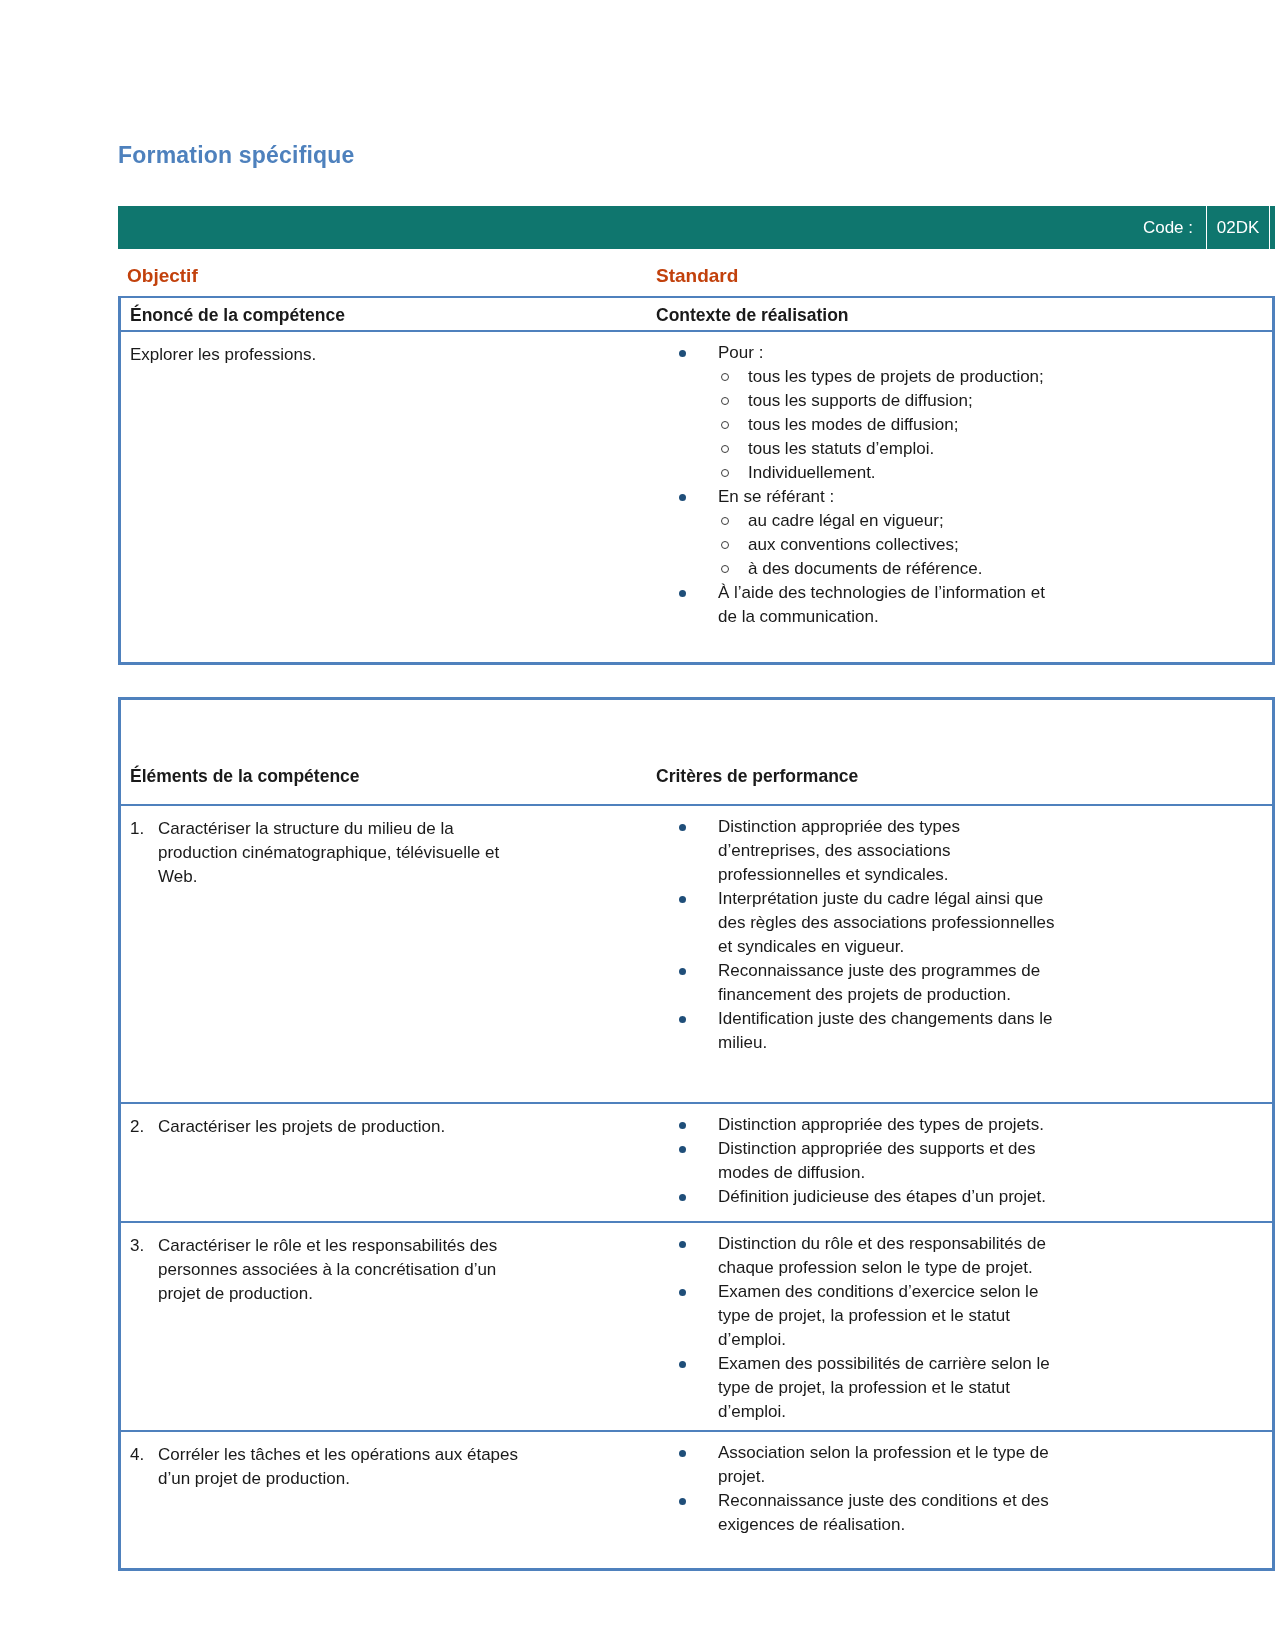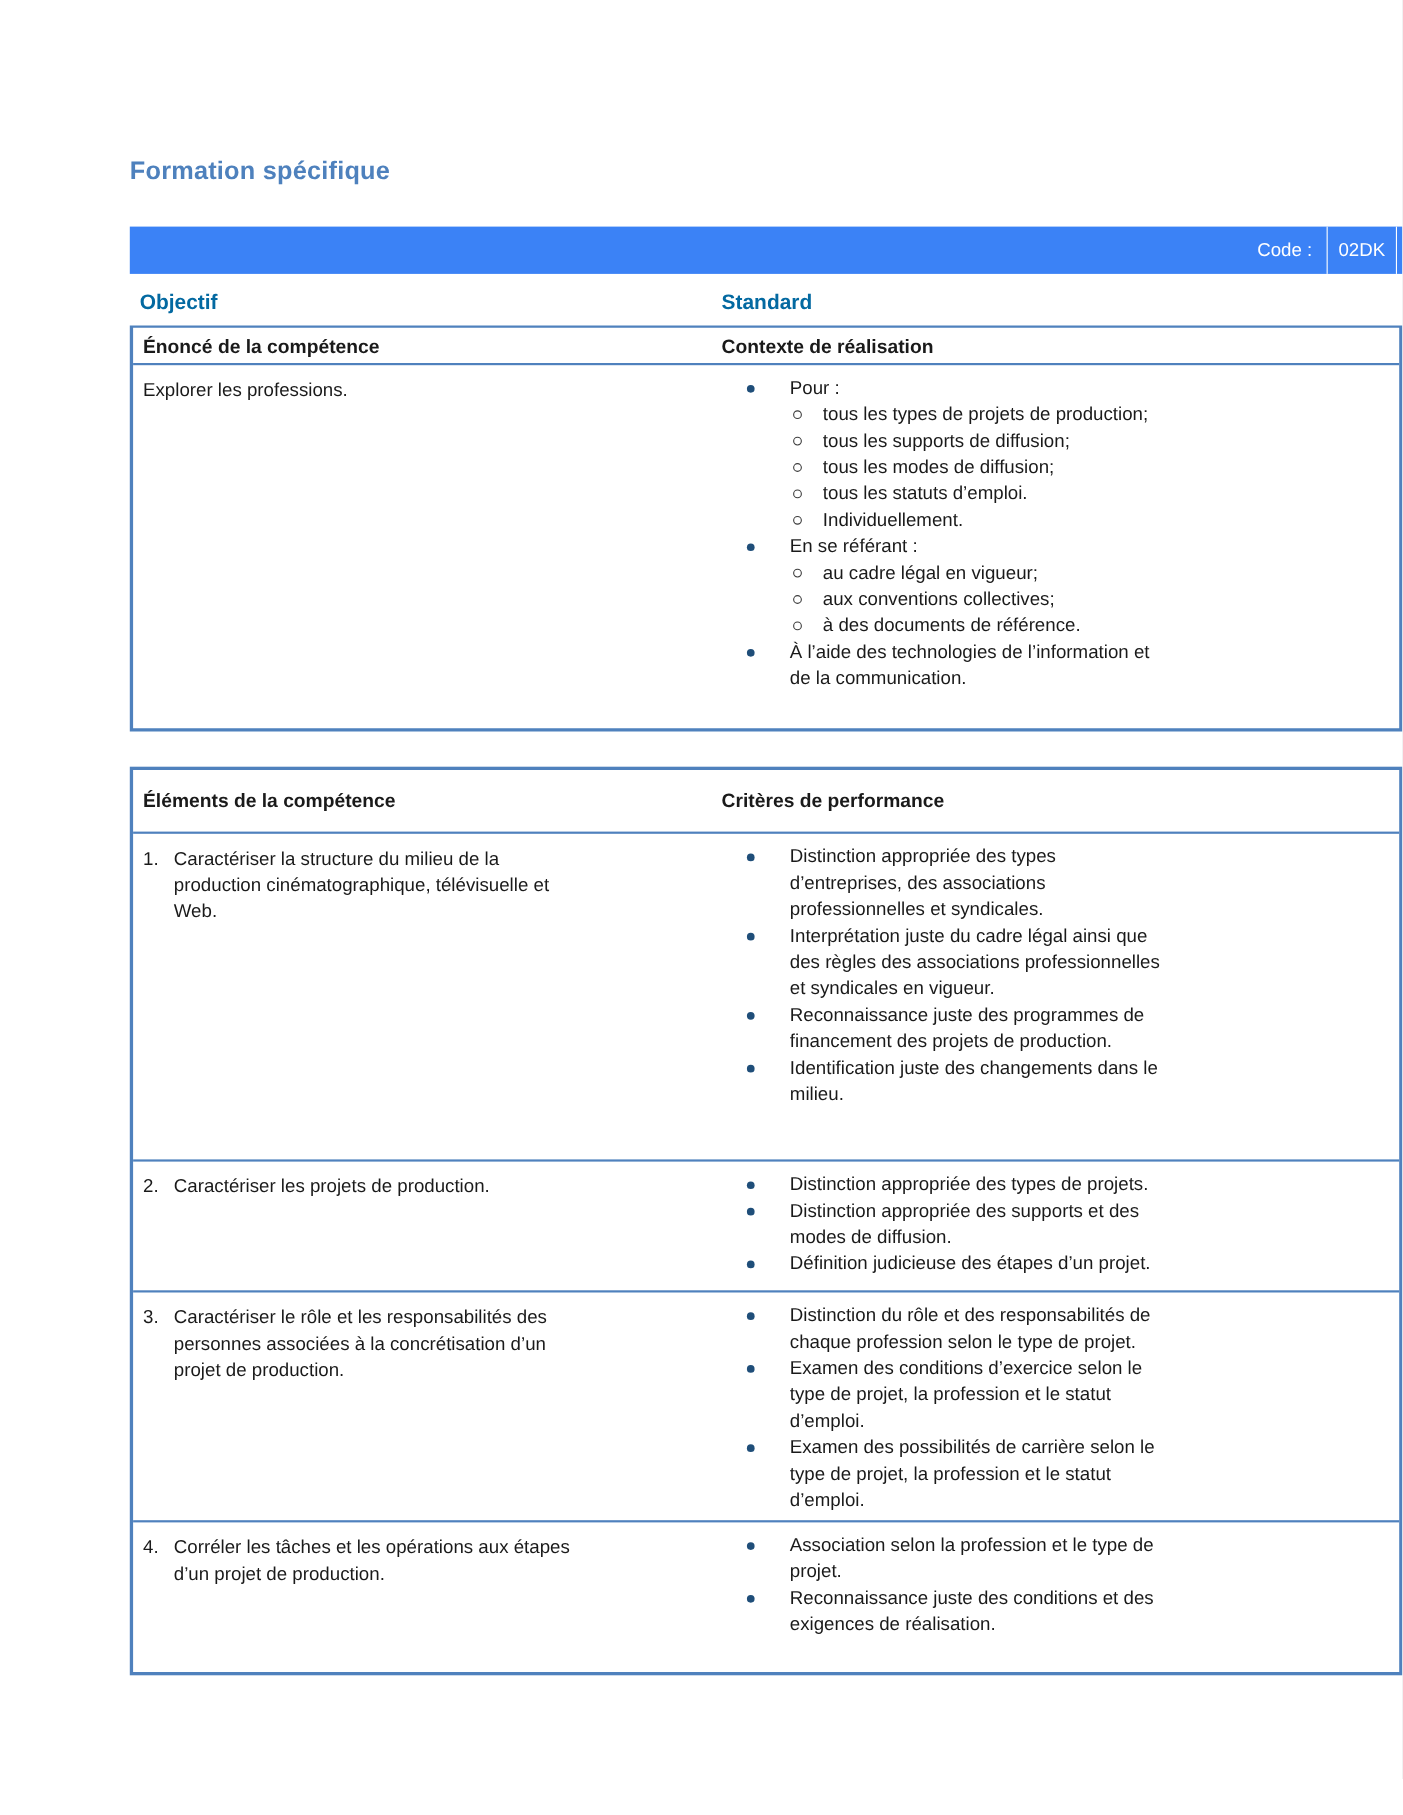--- a/index.html
+++ b/index.html
@@ -15,55 +15,55 @@
   .content{position:absolute;left:118px;top:142px;width:1157px;}
 
   
   .doc-title{
     font-size:23px;font-weight:bold;color:#4e81bd;
     margin:0 0 37px 0;letter-spacing:.2px;
   }
 
   
   .code-bar{
-    height:43px;background:#3b82f6;
+    height:43px;background:#0f766e;
     display:flex;align-items:center;justify-content:flex-end;
     color:#ffffff;font-size:17px;
     margin-bottom:16px;
   }
   .code-label{padding-right:13px;}
   .code-cell{
     width:62px;height:100%;
     border-left:1px solid #ffffff;border-right:1px solid #ffffff;
     display:flex;align-items:center;justify-content:center;
     margin-right:5px;
   }
 
   
   .col-headings{
     display:grid;grid-template-columns:529px 1fr;
     margin-bottom:9px;
   }
   .col-headings span{
-    font-size:19px;font-weight:bold;color:#0369a1;padding-left:9px;
+    font-size:19px;font-weight:bold;color:#c2410c;padding-left:9px;
   }
 
   
   .otable{
     border:3px solid #4f81bd;border-top-width:2px;
     margin-bottom:32px;
   }
   .etable{border:3px solid #4f81bd;}
   .thead{
     display:grid;grid-template-columns:526px 1fr;
     border-bottom:2px solid #4f81bd;
     font-weight:bold;font-size:17.5px;
   }
   .otable .thead > div{padding:5px 9px 3px 9px;line-height:24px;}
-  .etable .thead > div{padding:16px 9px 16px 9px;line-height:24px;}
+  .etable .thead > div{padding:16px 9px 16px 9px;line-height:24px;margin-top:48px;}
 
   .tbody{display:grid;grid-template-columns:526px 1fr;}
   .otable .tbody{min-height:330px;}
   .cell-left{padding:11px 9px 6px 9px;font-size:17px;line-height:24px;}
   .cell-right{padding:9px 0 6px 0;font-size:17px;line-height:24px;}
 
   .erow{display:grid;grid-template-columns:526px 1fr;}
   .erow + .erow{border-top:2px solid #4f81bd;}
   .erow:nth-child(1){min-height:296px;}
   .erow:nth-child(2){min-height:117px;}

